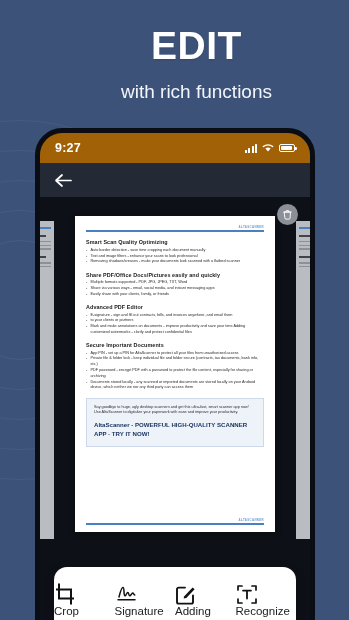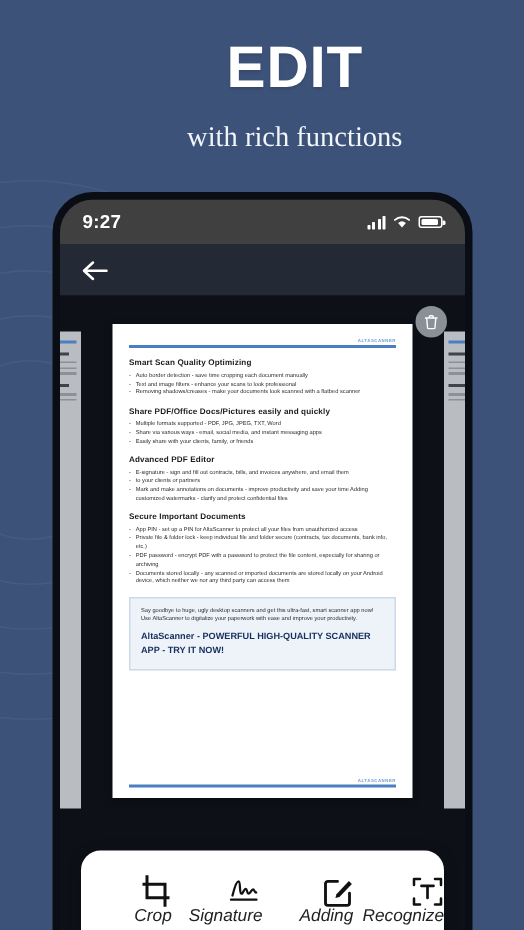--- a/index.html
+++ b/index.html
@@ -14,34 +14,34 @@
   .arcs { position:absolute; left:-150px; top:130px; width:340px; height:340px; pointer-events:none; }
   .arcs span {
     position:absolute; border:1px solid rgba(255,255,255,.055);
     border-radius:50%; left:50%; top:50%; transform:translate(-50%,-50%);
   }
   .promo { position:absolute; top:0; left:0; right:0; height:118px; text-align:center;padding-left:44px; }
   .promo-title {
     font-size:39px; font-weight:bold; color:#ffffff; letter-spacing:.5px;
     padding-top:26px; line-height:1; text-shadow:0 1px 2px rgba(0,0,0,.12);
   }
-  .promo-sub { font-size:19px; color:#f2f5fa; padding-top:16px;font-family:Liberation Serif, serif; }
+  .promo-sub { font-size:19px; color:#f2f5fa; padding-top:16px; }
 
   
   .phone {
     position:absolute; left:35px; top:128px; width:280px; height:520px;
     background:#10141c; border:5px solid #0a0d13; border-radius:27px 27px 0 0;
     overflow:hidden;
   }
   .side-btn {
     position:absolute; right:-8px; top:262px; width:4px; height:46px;
     background:#0a0d13; border-radius:2px;
   }
   .statusbar {
-    height:30px; background:#404040; display:flex; align-items:center;
+    height:30px; background:#a16207; display:flex; align-items:center;
     justify-content:space-between; padding:0 15px; color:#fff;
   }
   .clock { font-size:12.5px; font-weight:bold; letter-spacing:.2px; }
   .sysicons { display:flex; align-items:center; gap:5px; }
   .bars { display:flex; align-items:flex-end; gap:1.5px; height:9px; }
   .bars i { width:2px; background:#fff; border-radius:.5px; display:block; }
   .bars i:nth-child(1){height:3px}.bars i:nth-child(2){height:5px}
   .bars i:nth-child(3){height:7px}.bars i:nth-child(4){height:9px}
   .batt { width:16px; height:8.5px; border:1.2px solid #fff; border-radius:2px; position:relative; }
   .batt::after{content:"";position:absolute;left:1px;top:1px;bottom:1px;right:2.5px;background:#fff;border-radius:1px;}
@@ -87,21 +87,21 @@
   }
   .cta p { font-size:3.8px; color:#2b2b2b; line-height:1.55; }
   .cta h4 { font-size:6.1px; color:#15305c; line-height:1.42; margin-top:5px; font-weight:bold; }
   .doc-foot { position:absolute; left:11px; right:11px; bottom:7px; }
 
   .toolbar {
     position:absolute; left:14px; right:14px; bottom:10px; height:66px;
     background:#fff; border-radius:13px; display:flex; align-items:center;
     box-shadow:0 2px 10px rgba(0,0,0,.22); z-index:20;
   }
-  .tool { flex:1; display:flex; flex-direction:column; align-items:flex-end; gap:0; cursor:pointer;font-style:italic; }
+  .tool { flex:1; display:flex; flex-direction:column; align-items:flex-start; gap:0; cursor:pointer; }
   .tool-label { font-size:11.5px; color:#222; }
   .tool-icon { height:22px; display:flex; align-items:center; justify-content:center; }
 </style>
 </head>
 <body>
 
 <div class="arcs">
   <span style="width:120px;height:120px"></span>
   <span style="width:180px;height:180px"></span>
   <span style="width:240px;height:240px"></span>

